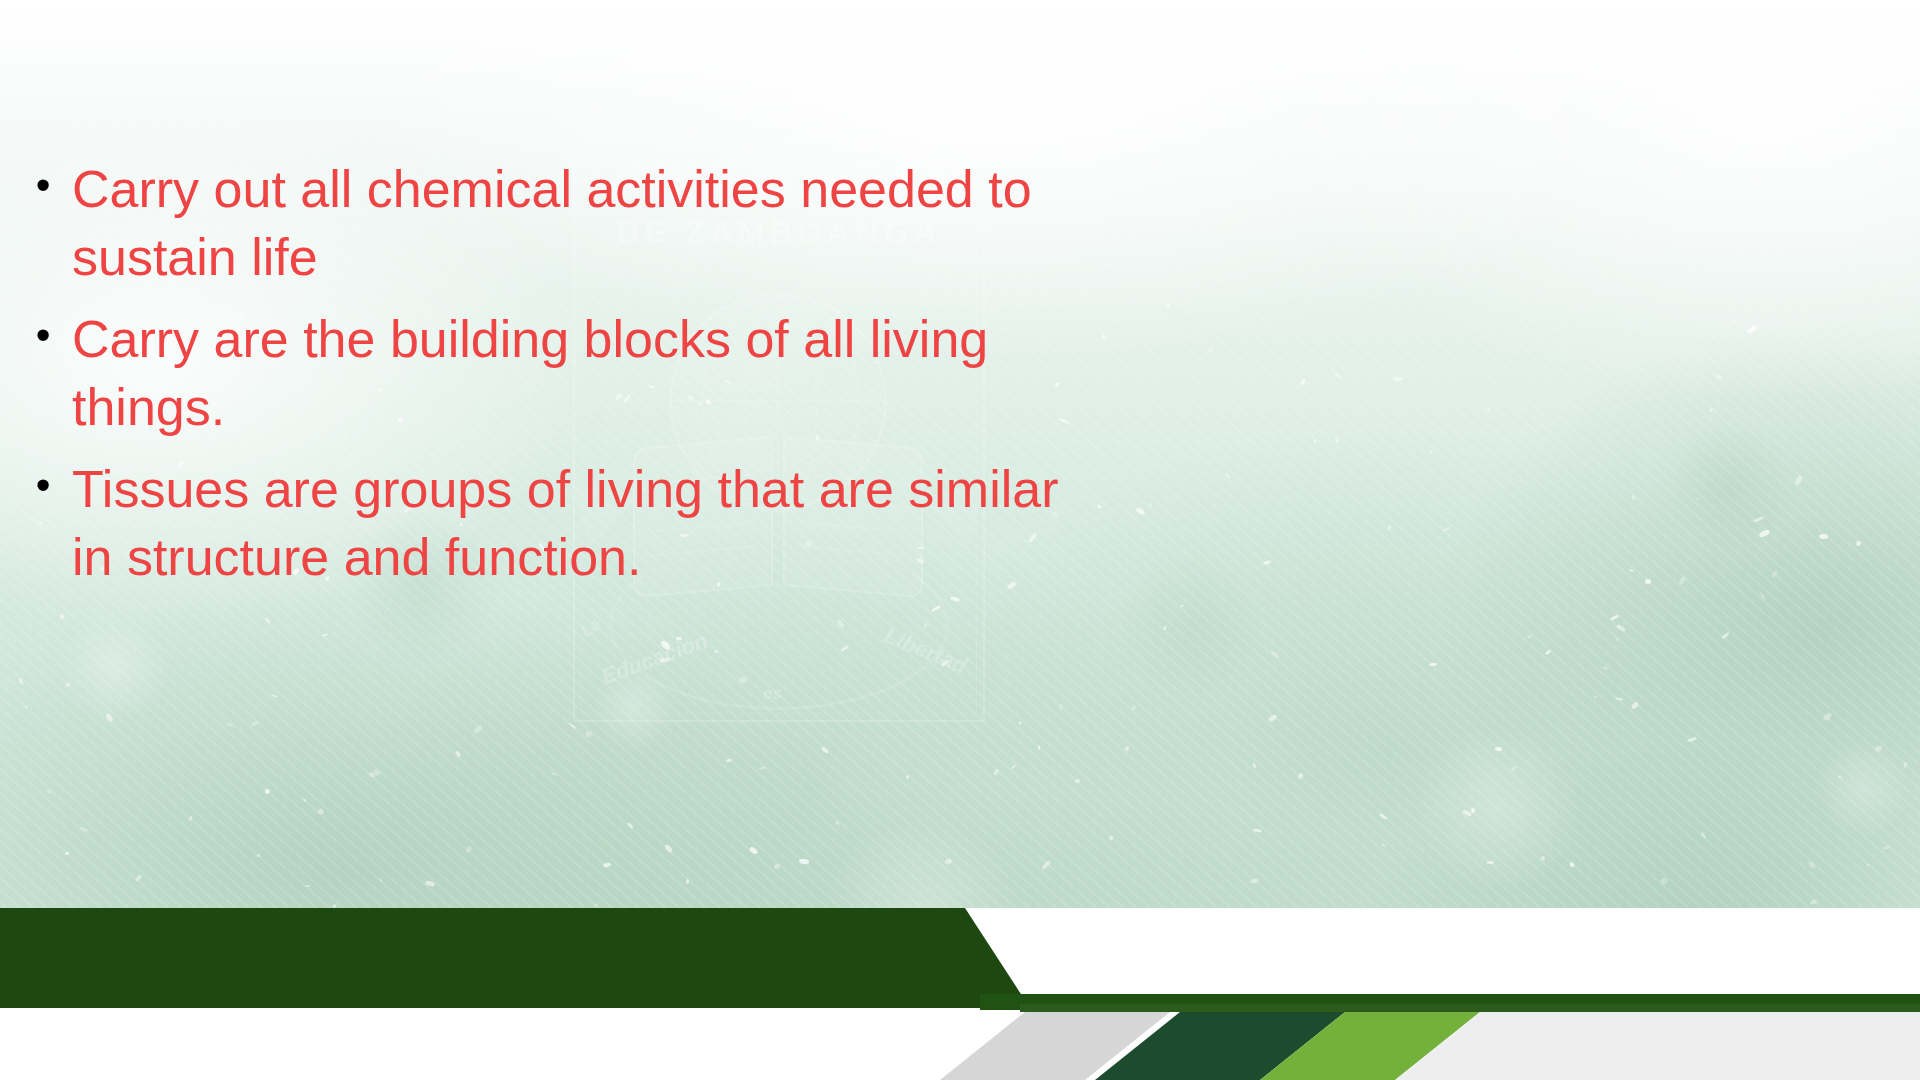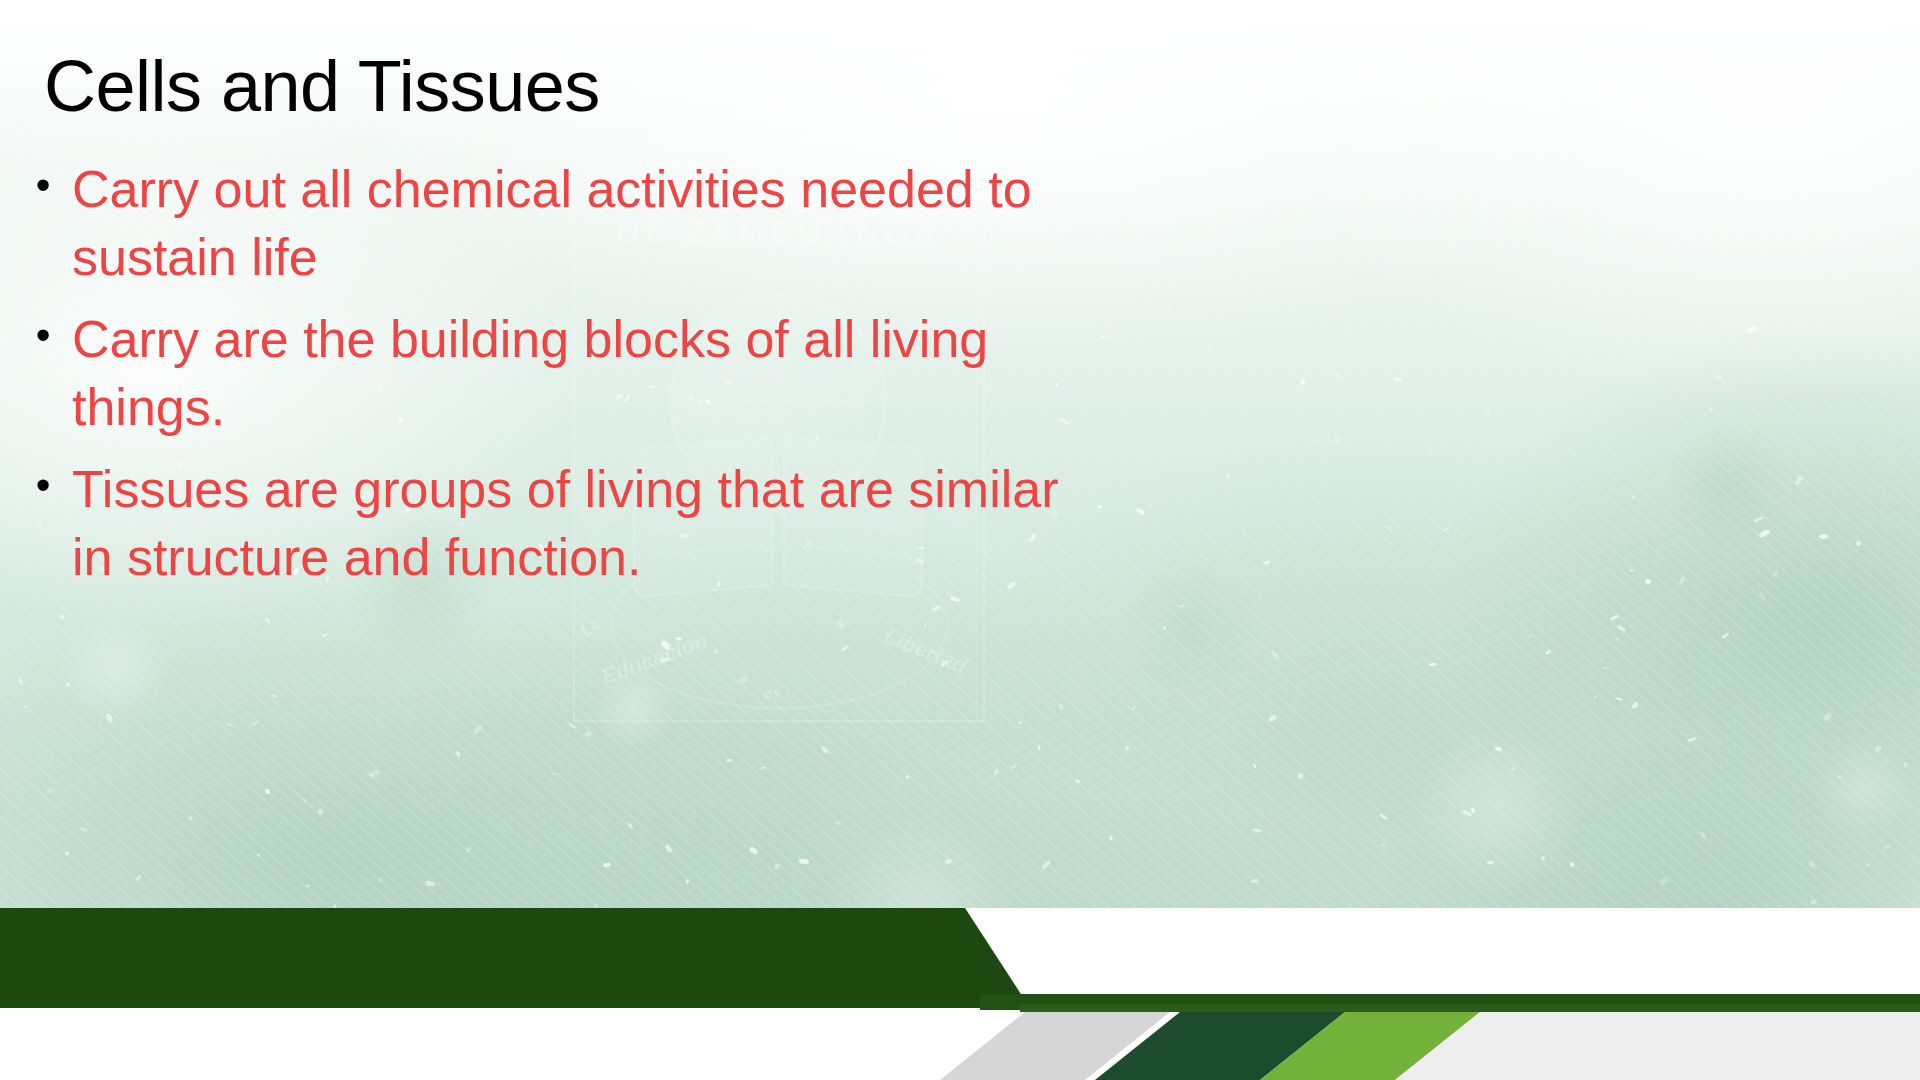--- a/index.html
+++ b/index.html
@@ -498,21 +498,20 @@
 
     <div class="seal-ribbon">
       <div class="ribbon-arc"></div>
       <div class="ribbon-word rw-la">La</div>
       <div class="ribbon-word rw-edu">Educacion</div>
       <div class="ribbon-word rw-es">es</div>
       <div class="ribbon-word rw-lib">Libertad</div>
     </div>
   </div>
 
-  <div class="title">Cells and Tissues</div>
 
   <div class="bullets" id="bullet-list">
       <div class="bullet">
         <span class="mark">•</span>
         <span class="btext">Carry out all chemical activities needed to sustain life</span>
       </div>
       <div class="bullet">
         <span class="mark">•</span>
         <span class="btext">Carry are the building blocks of all living things.</span>
       </div>

